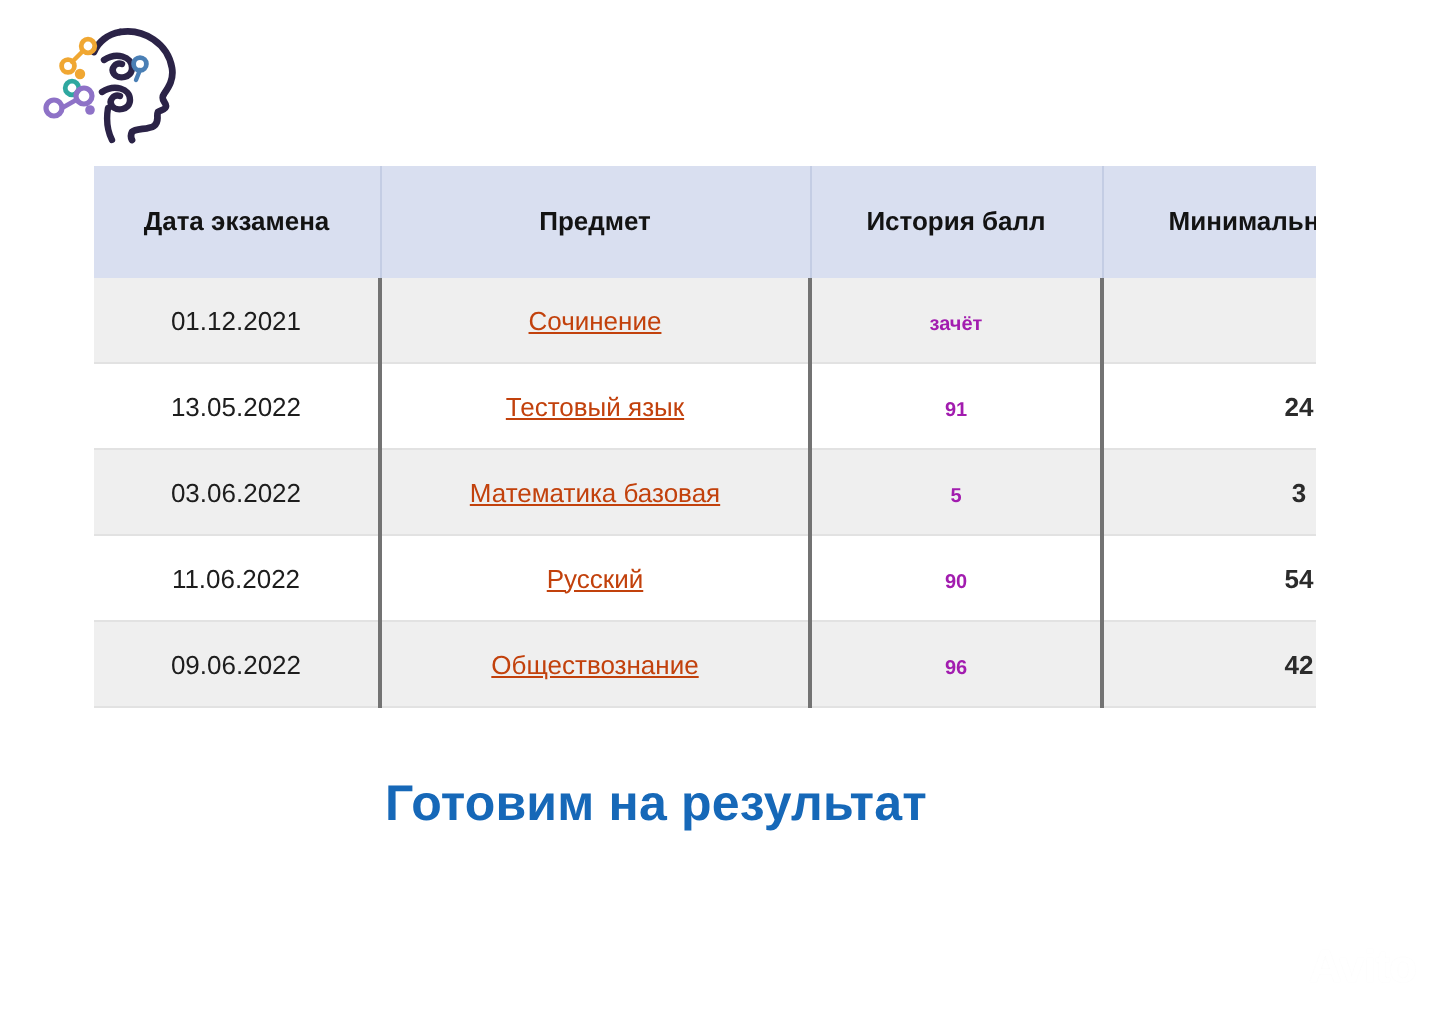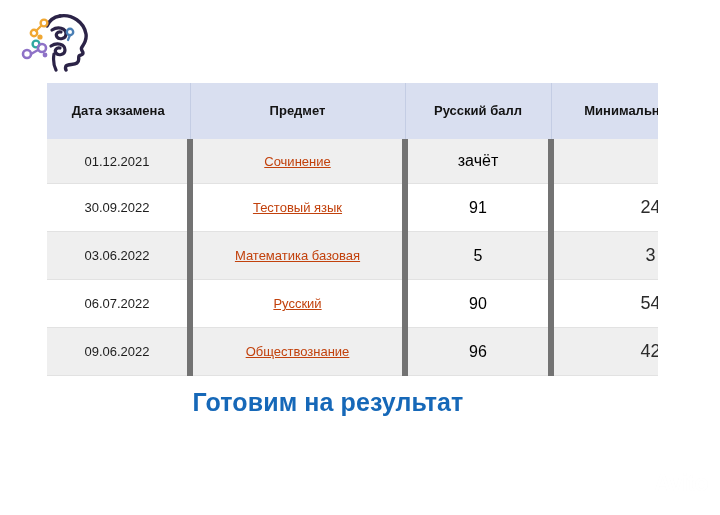--- a/index.html
+++ b/index.html
@@ -54,45 +54,46 @@
     line-height: 1.25;
     vertical-align: middle;
     height: 28px;
     margin-top: 32px;
   }
   table.score-table thead th:last-child { border-right: none; }
 
   table.score-table tbody td {
     text-align: center;
     padding: 13px 6px;
-    border-right: 6px solid #737373;
+    border-right: 2px solid #737373;
     border-bottom: 1px solid #e2e2e2;
     color: #1d1d1d;
     font-size: 13px;
     vertical-align: middle;
     height: 16px;
   }
   table.score-table tbody td:last-child { border-right: none; }
   table.score-table tbody tr:nth-child(odd)  td { background: #efefef; }
   table.score-table tbody tr:nth-child(even) td { background: #ffffff; }
 
   .subject-link {
     color: #c2410c;
     text-decoration: underline;
     font-size: 13px;
     cursor: pointer;
   }
   .score-val {
-    color: #000000;
-    font-weight: normal;
-    font-size: 16px;
+    color: #a21caf;
+    font-weight: bold;
+    font-size: 10px;
   }
   .min-val {
     color: #2b2b2b;
-    font-size: 18px;
+    font-size: 13px;
+    font-weight: bold;
   }
 
   
   .headline {
     position: absolute;
     left: 0;
     top: 386px;
     width: 656px;
     text-align: center;
     color: #1668b8;
@@ -155,45 +156,45 @@
     <colgroup>
       <col class="c-date">
         <col class="c-subj">
         <col class="c-test">
         <col class="c-min">
     </colgroup>
     <thead>
       <tr>
         <th>Дата экзамена</th>
         <th>Предмет</th>
-        <th>Русский балл</th>
+        <th>История балл</th>
         <th>Минимальный балл</th>
       </tr>
     </thead>
     <tbody>
       <tr>
         <td>01.12.2021</td>
         <td><span class="subject-link">Сочинение</span></td>
         <td><span class="score-val">зачёт</span></td>
         <td><span class="min-val"></span></td>
       </tr>
       <tr>
-        <td>30.09.2022</td>
+        <td>13.05.2022</td>
         <td><span class="subject-link">Тестовый язык</span></td>
         <td><span class="score-val">91</span></td>
         <td><span class="min-val">24</span></td>
       </tr>
       <tr>
         <td>03.06.2022</td>
         <td><span class="subject-link">Математика базовая</span></td>
         <td><span class="score-val">5</span></td>
         <td><span class="min-val">3</span></td>
       </tr>
       <tr>
-        <td>06.07.2022</td>
+        <td>11.06.2022</td>
         <td><span class="subject-link">Русский</span></td>
         <td><span class="score-val">90</span></td>
         <td><span class="min-val">54</span></td>
       </tr>
       <tr>
         <td>09.06.2022</td>
         <td><span class="subject-link">Обществознание</span></td>
         <td><span class="score-val">96</span></td>
         <td><span class="min-val">42</span></td>
       </tr>

